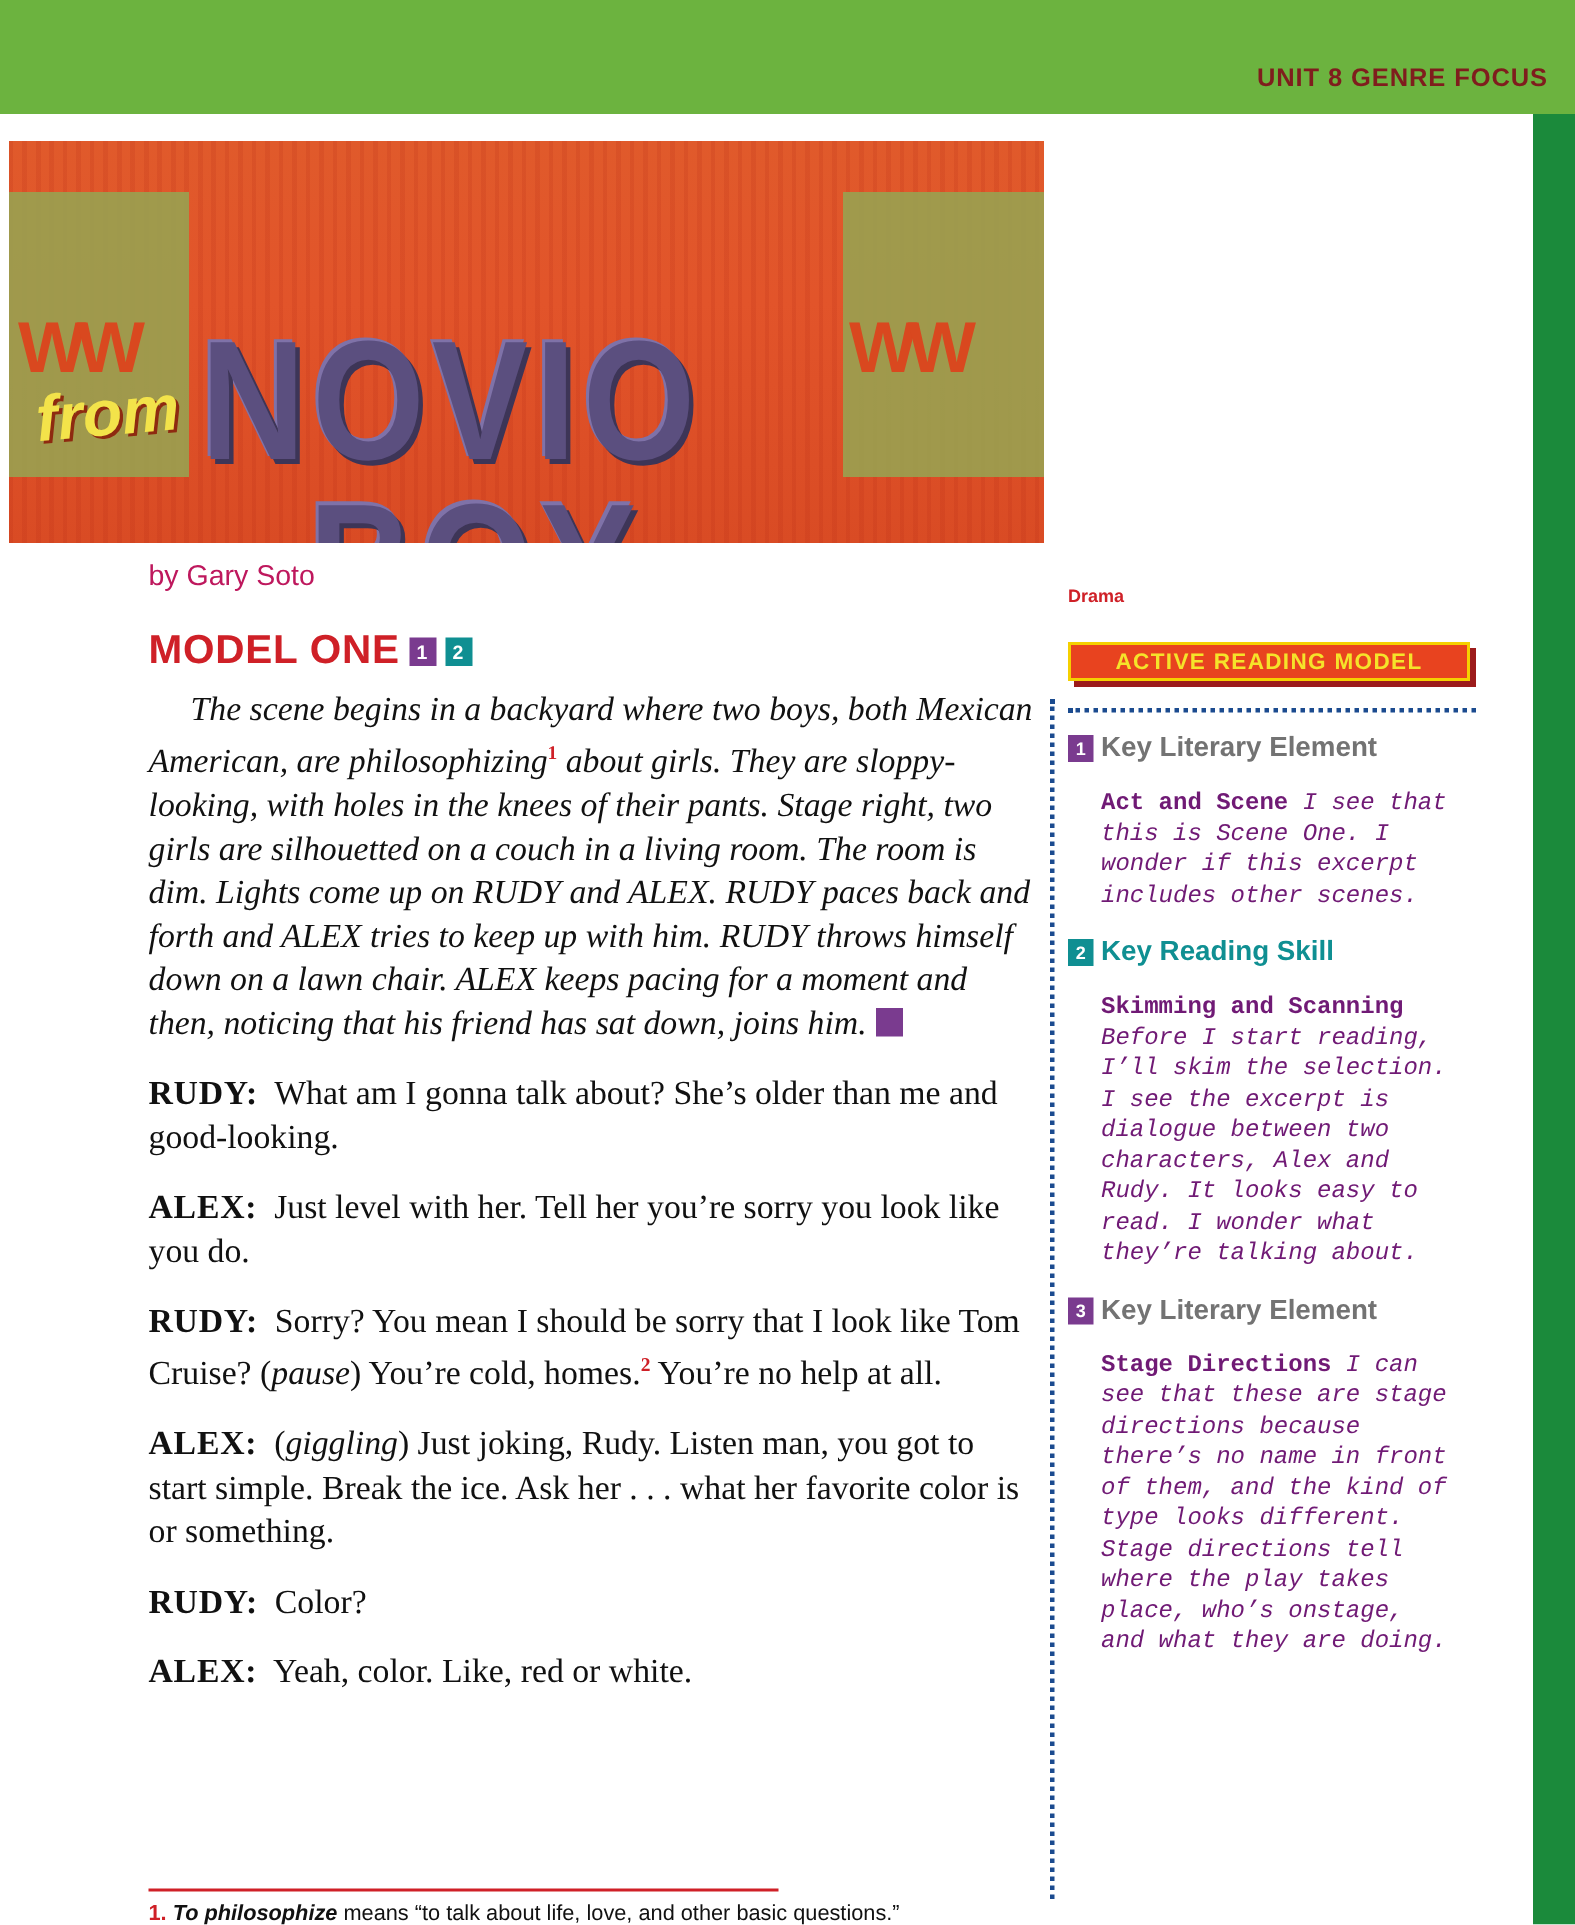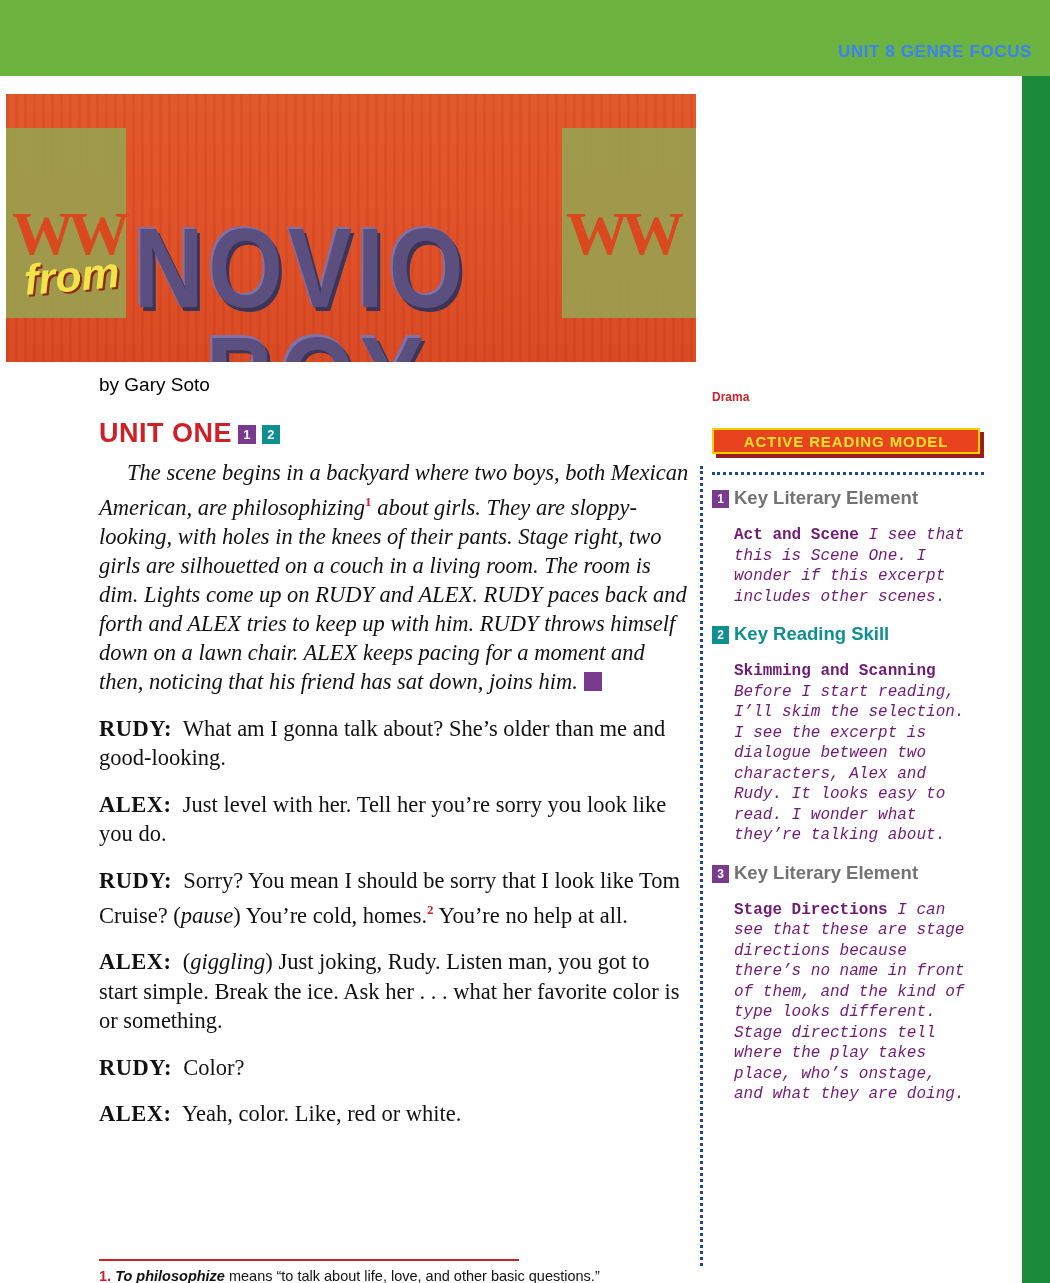--- a/index.html
+++ b/index.html
@@ -24,21 +24,21 @@
     background: #6cb33f;
   }
   .unit-label {
     position: absolute;
     right: 18px;
     top: 42px;
     font-family: "Liberation Sans", sans-serif;
     font-weight: bold;
     font-size: 17px;
     letter-spacing: 0.6px;
-    color: #3b82f6;
+    color: #7f1d1d;
     text-align: right;
   }
 
   
   .right-bar {
     position: absolute;
     right: 0;
     top: 76px;
     width: 28px;
     height: 1207px;
@@ -59,25 +59,25 @@
   }
   .tex-block {
     position: absolute;
     background: #9aa04f;
     opacity: 0.92;
   }
   .tb1 { left: 0px;   top: 34px; width: 120px; height: 190px; }
   .tb2 { left: 556px; top: 34px; width: 134px; height: 190px; }
   .zig {
     position: absolute;
-    font-family: Liberation Serif, serif;
+    font-family: Liberation Sans, sans-serif;
     font-weight: bold;
     color: #d9481f;
     letter-spacing: -6px;
-    font-size: 62px;
+    font-size: 48px;
     line-height: 58px;
   }
   .zig1 { left: 6px;   top: 110px; }
   .zig2 { left: 560px; top: 110px; }
   .from-word {
     position: absolute;
     left: 18px;
     top: 158px;
     transform: rotate(-5deg);
     font-family: "Liberation Sans", sans-serif;
@@ -103,21 +103,21 @@
   }
   .big-title .l2 { display: block; margin-left: 72px; }
 
   
   .byline {
     position: absolute;
     left: 99px;
     top: 374px;
     font-family: "Liberation Sans", sans-serif;
     font-size: 19px;
-    color: #000000;
+    color: #be185d;
   }
   .scene-head {
     position: absolute;
     left: 99px;
     top: 418px;
     font-family: "Liberation Sans", sans-serif;
     font-weight: bold;
     font-size: 27px;
     color: #cf2027;
     letter-spacing: 0.5px;
@@ -274,21 +274,21 @@
   <div class="from-word">from</div>
   <div class="big-title">
     <span>NOVIO</span>
     <span class="l2">BOY</span>
   </div>
 </div>
 
 <div class="byline">by Gary Soto</div>
 
 <div class="scene-head">
-  <span>UNIT ONE</span><span class="marker m-purple">1</span><span class="marker m-teal">2</span>
+  <span>MODEL ONE</span><span class="marker m-purple">1</span><span class="marker m-teal">2</span>
 </div>
 
 <div class="body-col">
 
   <p class="stage-dir"><span>The scene begins in a backyard where two boys, both Mexican American, are philosophizing</span><sup>1</sup><span> about girls. They are sloppy-looking, with holes in the knees of their pants. Stage right, two girls are silhouetted on a couch in a living room. The room is dim. Lights come up on RUDY and ALEX. RUDY paces back and forth and ALEX tries to keep up with him. RUDY throws himself down on a lawn chair. ALEX keeps pacing for a moment and then, noticing that his friend has sat down, joins him.</span><span class="marker m-purple">3</span></p>
 
   <p class="line"><b>RUDY:</b>&nbsp; <span>What am I gonna talk about? She’s older than me and good-looking.</span></p>
 
   <p class="line"><b>ALEX:</b>&nbsp; <span>Just level with her. Tell her you’re sorry you look like you do.</span></p>
 

